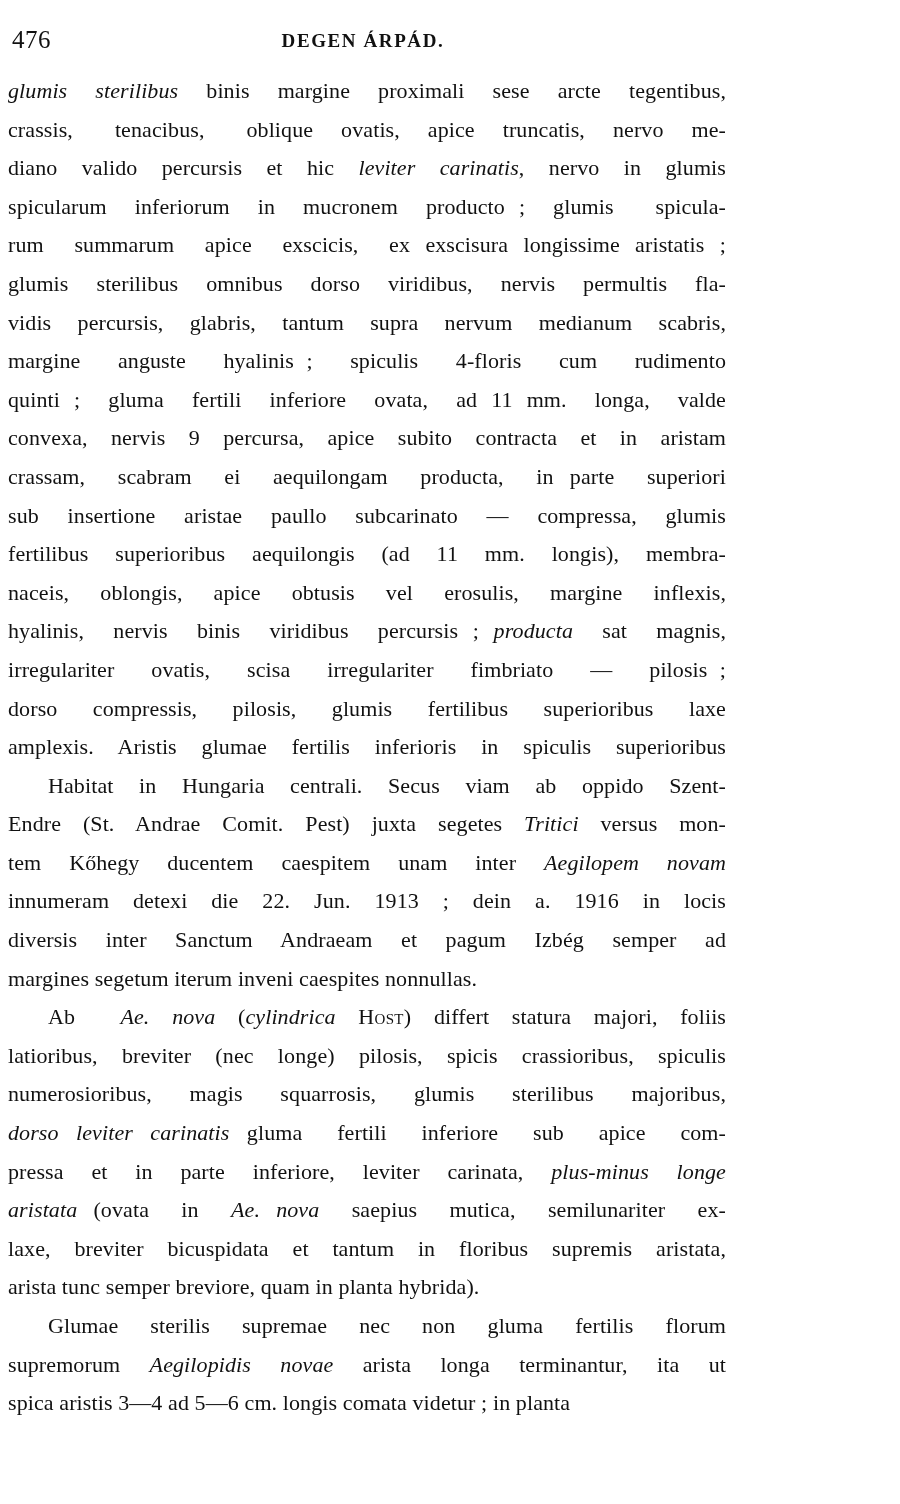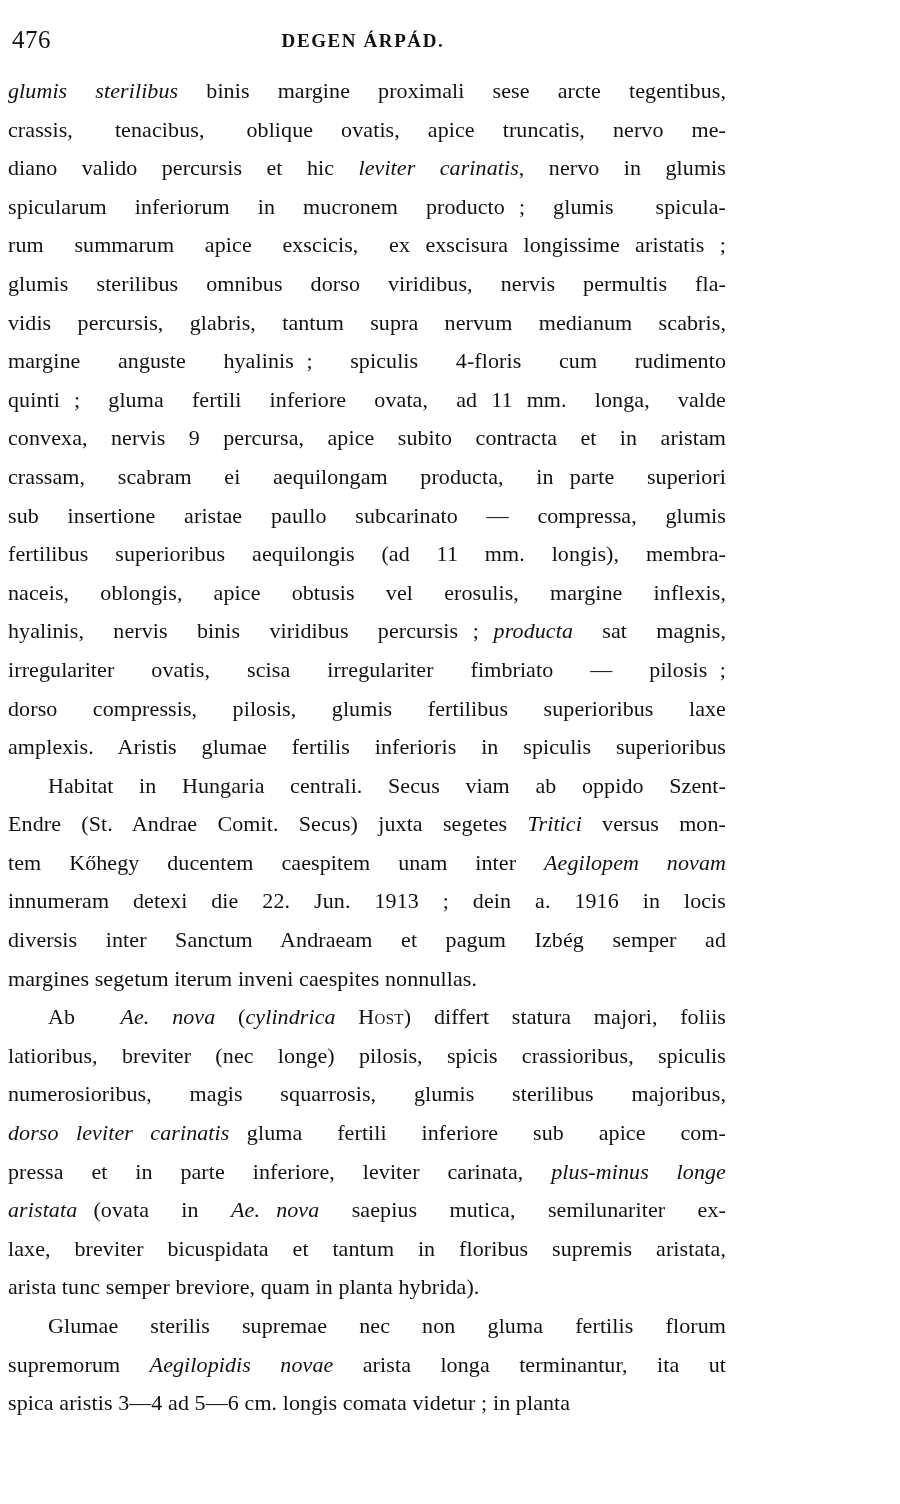--- a/index.html
+++ b/index.html
@@ -103,21 +103,21 @@
         <span class="ln"><span>sub  insertione  aristae  paullo  subcarinato  —  compressa,  glumis</span></span>
         <span class="ln"><span>fertilibus superioribus aequilongis (ad 11 mm. longis), membra-</span></span>
         <span class="ln"><span>naceis,  oblongis,  apice  obtusis  vel  erosulis,  margine  inflexis,</span></span>
         <span class="ln"><span>hyalinis,  nervis  binis  viridibus  percursis ; </span><span class="it">producta</span><span>  sat  magnis,</span></span>
         <span class="ln"><span>irregulariter   ovatis,   scisa   irregulariter   fimbriato   —   pilosis ;</span></span>
         <span class="ln"><span>dorso  compressis,  pilosis,  glumis  fertilibus  superioribus  laxe</span></span>
         <span class="ln"><span>amplexis. Aristis glumae fertilis inferioris in spiculis superioribus</span></span>
       </p>
       <p class="para">
         <span class="ln first-indent"><span>Habitat in Hungaria centrali. Secus viam ab oppido Szent-</span></span>
-        <span class="ln"><span>Endre (St. Andrae Comit. Secus) juxta segetes </span><span class="it">Tritici</span><span> versus mon-</span></span>
+        <span class="ln"><span>Endre (St. Andrae Comit. Pest) juxta segetes </span><span class="it">Tritici</span><span> versus mon-</span></span>
         <span class="ln"><span>tem Kőhegy ducentem caespitem unam inter </span><span class="it">Aegilopem novam</span></span>
         <span class="ln"><span>innumeram detexi die 22. Jun. 1913 ; dein a. 1916 in locis</span></span>
         <span class="ln"><span>diversis  inter  Sanctum  Andraeam  et  pagum  Izbég  semper  ad</span></span>
         <span class="ln last"><span>margines segetum iterum inveni caespites nonnullas.</span></span>
       </p>
       <p class="para">
         <span class="ln first-indent"><span>Ab  </span><span class="it">Ae. nova</span><span> (</span><span class="it">cylindrica</span><span> </span><span class="sc">Host</span><span>) differt statura majori, foliis</span></span>
         <span class="ln"><span>latioribus,  breviter  (nec  longe)  pilosis,  spicis  crassioribus,  spiculis</span></span>
         <span class="ln"><span>numerosioribus,  magis  squarrosis,  glumis  sterilibus  majoribus,</span></span>
         <span class="ln"><span class="it">dorso leviter carinatis</span><span> gluma  fertili  inferiore  sub  apice  com-</span></span>

